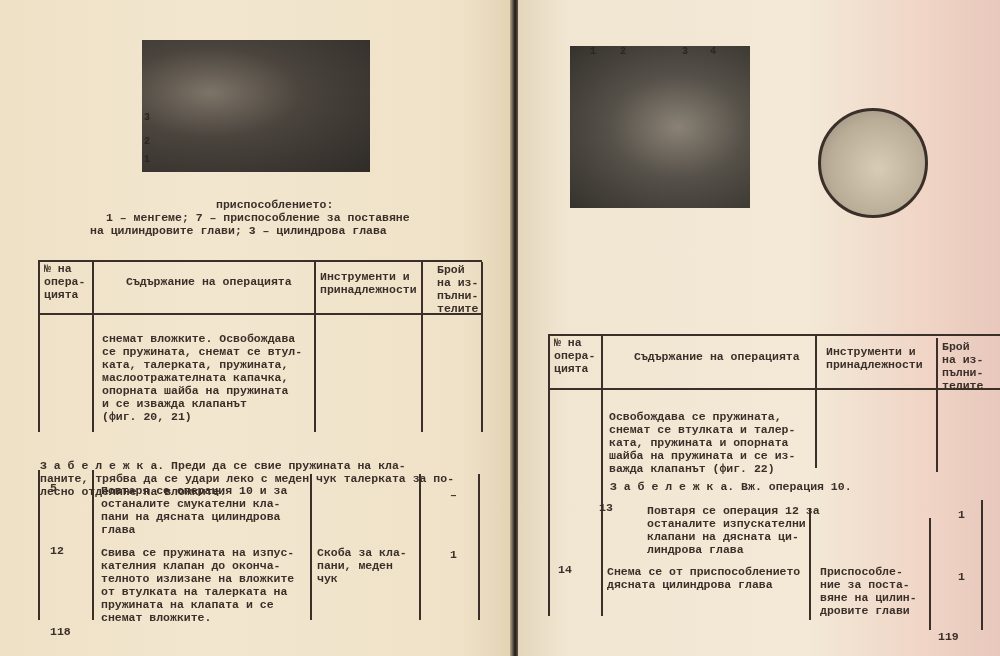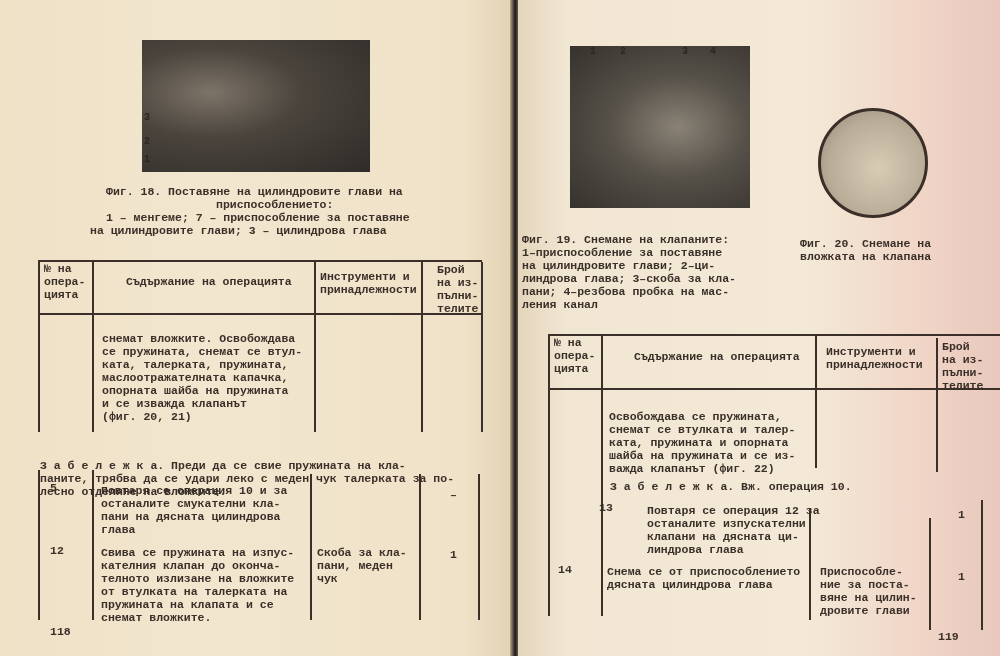--- a/index.html
+++ b/index.html
@@ -17,21 +17,20 @@
 </style>
 </head>
 <body>
 
 <div class="page left">
   <div class="photo" style="left:142px;top:40px;width:228px;height:132px;">
     <span class="lbl" style="left:2px;top:72px;">3</span>
     <span class="lbl" style="left:2px;top:96px;">2</span>
     <span class="lbl" style="left:2px;top:114px;">1</span>
   </div>
-  <div class="txt" style="left:106px;top:185px;">Фиг. 18. Поставяне на цилиндровите глави на</div>
   <div class="txt" style="left:216px;top:198px;">приспособлението:</div>
   <div class="txt" style="left:106px;top:211px;">1 – менгеме; 7 – приспособление за поставяне</div>
   <div class="txt" style="left:90px;top:224px;">на цилиндровите глави; 3 – цилиндрова глава</div>
 
   <div class="hl" style="left:38px;top:260px;width:444px;"></div>
   <div class="hl" style="left:38px;top:313px;width:444px;"></div>
   <div class="vl" style="left:38px;top:260px;height:172px;"></div>
   <div class="vl" style="left:92px;top:260px;height:172px;"></div>
   <div class="vl" style="left:314px;top:262px;height:170px;"></div>
   <div class="vl" style="left:421px;top:262px;height:170px;"></div>
@@ -95,28 +94,20 @@
 
 <div class="page right">
   <div class="photo" style="left:52px;top:46px;width:180px;height:162px;background:radial-gradient(ellipse at 60% 50%,#8a8276 0%,#555048 45%,#35312c 100%);">
     <span class="lbl" style="left:20px;top:0px;">1</span>
     <span class="lbl" style="left:50px;top:0px;">2</span>
     <span class="lbl" style="left:112px;top:0px;">3</span>
     <span class="lbl" style="left:140px;top:0px;">4</span>
   </div>
   <div class="circle" style="left:300px;top:108px;width:104px;height:104px;"></div>
 
-  <div class="txt" style="left:4px;top:233px;">Фиг. 19. Снемане на клапаните:
-1–приспособление за поставяне
-на цилиндровите глави; 2–ци-
-линдрова глава; 3–скоба за кла-
-пани; 4–резбова пробка на мас-
-ления канал</div>
-  <div class="txt" style="left:282px;top:237px;">Фиг. 20. Снемане на
-вложката на клапана</div>
 
   <div class="hl" style="left:30px;top:334px;width:452px;"></div>
   <div class="hl" style="left:30px;top:388px;width:452px;"></div>
   <div class="vl" style="left:30px;top:334px;height:282px;"></div>
   <div class="vl" style="left:83px;top:334px;height:282px;"></div>
   <div class="vl" style="left:297px;top:336px;height:132px;"></div>
   <div class="vl" style="left:418px;top:338px;height:134px;"></div>
 
   <div class="txt" style="left:36px;top:336px;">№ на
 опера-

